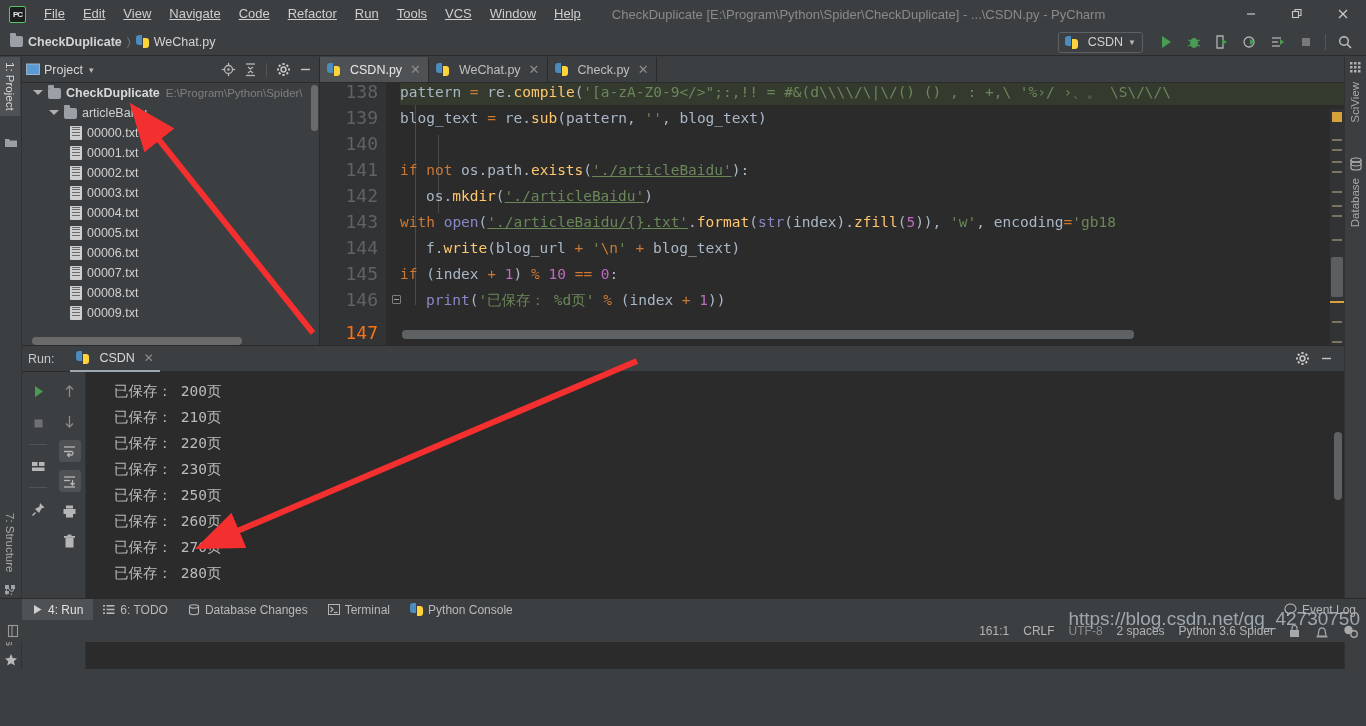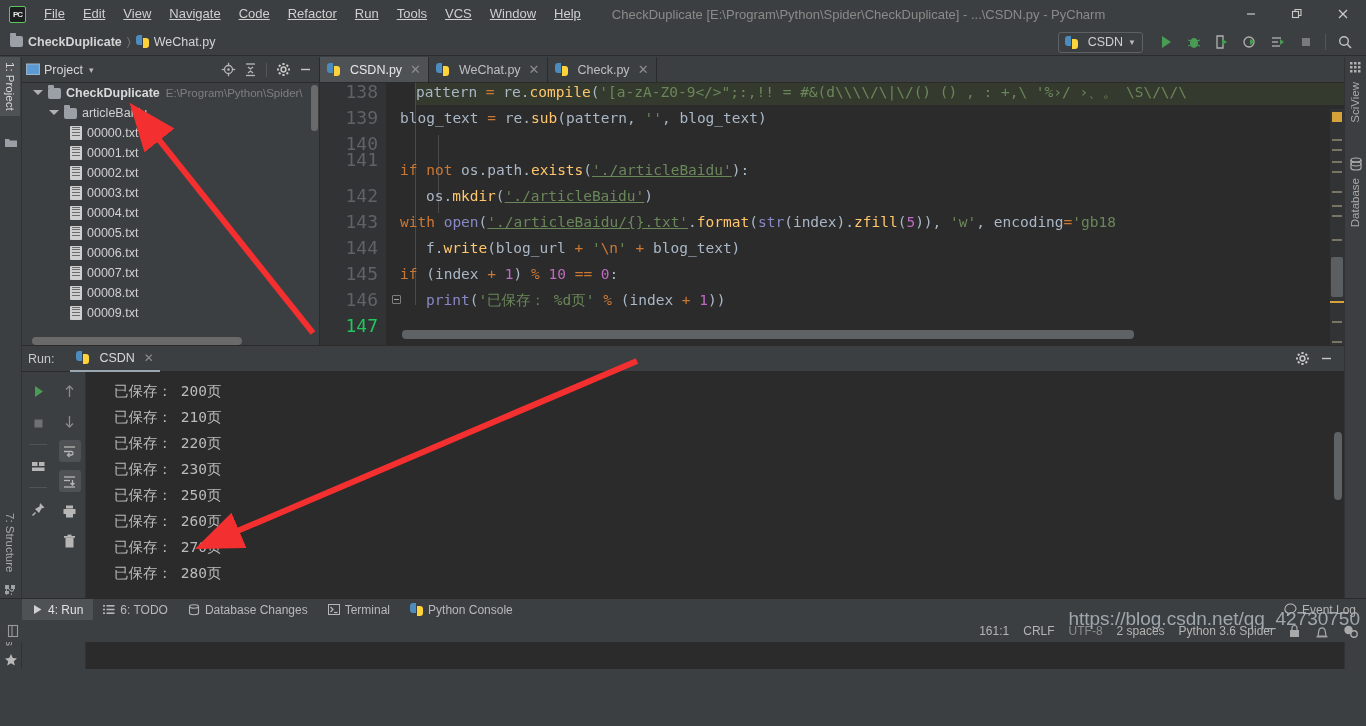--- a/index.html
+++ b/index.html
@@ -202,21 +202,21 @@
   }
   .kw { color: #cc7832; }
   .fn { color: #ffc66d; }
   .str { color: #6a8759; }
   .num { color: #bf6ac2; }
   .bi { color: #8888c6; }
   .id { color: #a9b7c6; }
   .param { color: #a9b7c6; }
   .link { color: #6a8759; text-decoration: underline; text-decoration-color:#6a8759; }
   .warnline {
-    background: #353a2e; position: relative; margin-left: 16px;
+    background: #353a2e; position: relative;
   }
 
   .code-hscroll {
     position: absolute; left: 82px; bottom: 6px; width: 732px; height: 9px;
     background: #5e6264; border-radius: 4px;
   }
 
   
   .marker-bar {
     position: absolute; right: 0; top: 26px; width: 14px; bottom: 0;
@@ -596,27 +596,27 @@
         <span>Check.py</span>
         <span class="tab-close">✕</span>
       </div>
     </div>
 
     <div class="code-wrap">
       <div class="gutter">
         <div class="lineno" style="top:-4px">138</div>
         <div class="lineno" style="top:22px">139</div>
         <div class="lineno" style="top:48px">140</div>
-        <div class="lineno" style="top:64px">141</div>
+        <div class="lineno" style="top:74px">141</div>
         <div class="lineno" style="top:100px">142</div>
         <div class="lineno" style="top:126px">143</div>
         <div class="lineno" style="top:152px">144</div>
         <div class="lineno" style="top:178px">145</div>
         <div class="lineno" style="top:204px">146</div>
-        <div class="lineno" style="top:230px;color:#22c55e">147</div>
+        <div class="lineno" style="top:237px;color:#f97316">147</div>
       </div>
       <div class="fold-mark" style="top:212px"></div>
       <div class="ind-guide"></div>
       <div class="ind-guide2"></div>
 
       <div class="code-lines">
         <div class="cline warnline" style="margin-top:-4px"><span class="id">pattern </span><span class="kw">= </span><span class="id">re.</span><span class="fn">compile</span><span class="id">(</span><span class="str">'[a-zA-Z0-9&lt;/&gt;";:,!! = #&amp;(d\\\\/\|\/() () , : +,\ '%›/ ›、。 \S\/\/\</span></div>
         <div class="cline"><span class="id">blog_text </span><span class="kw">= </span><span class="id">re.</span><span class="fn">sub</span><span class="id">(pattern, </span><span class="str">''</span><span class="id">, blog_text)</span></div>
         <div class="cline"></div>
         <div class="cline"><span class="kw">if not </span><span class="id">os.path.</span><span class="fn">exists</span><span class="id">(</span><span class="link">'./articleBaidu'</span><span class="id">):</span></div>

